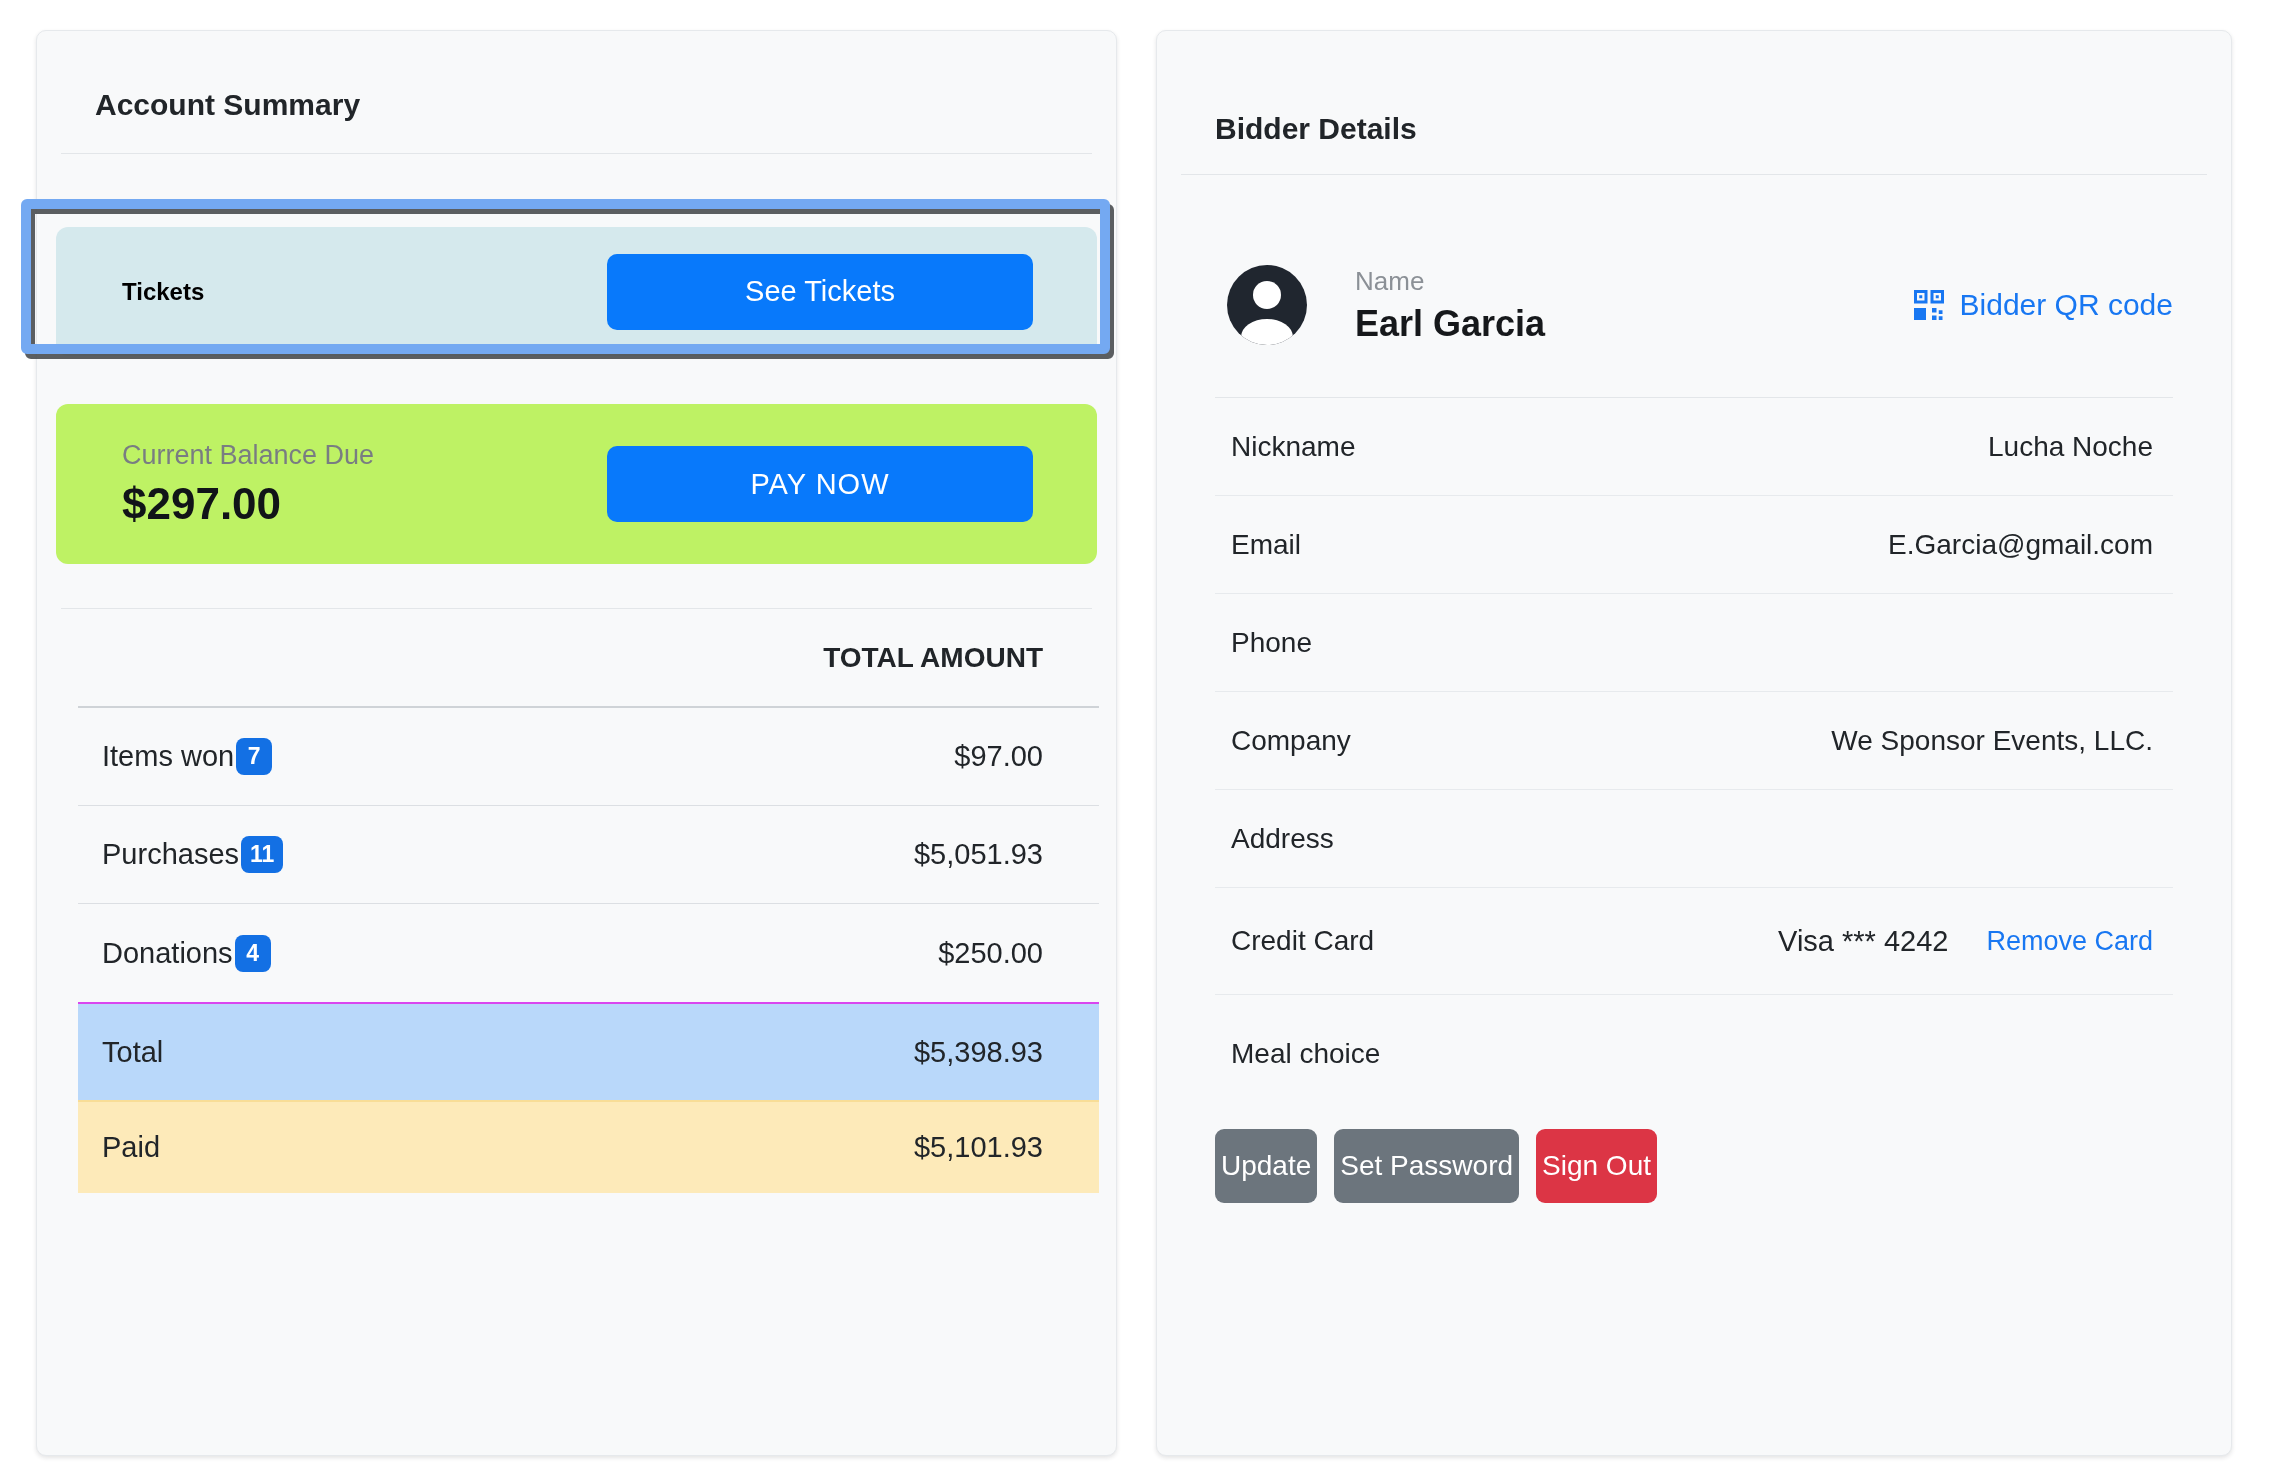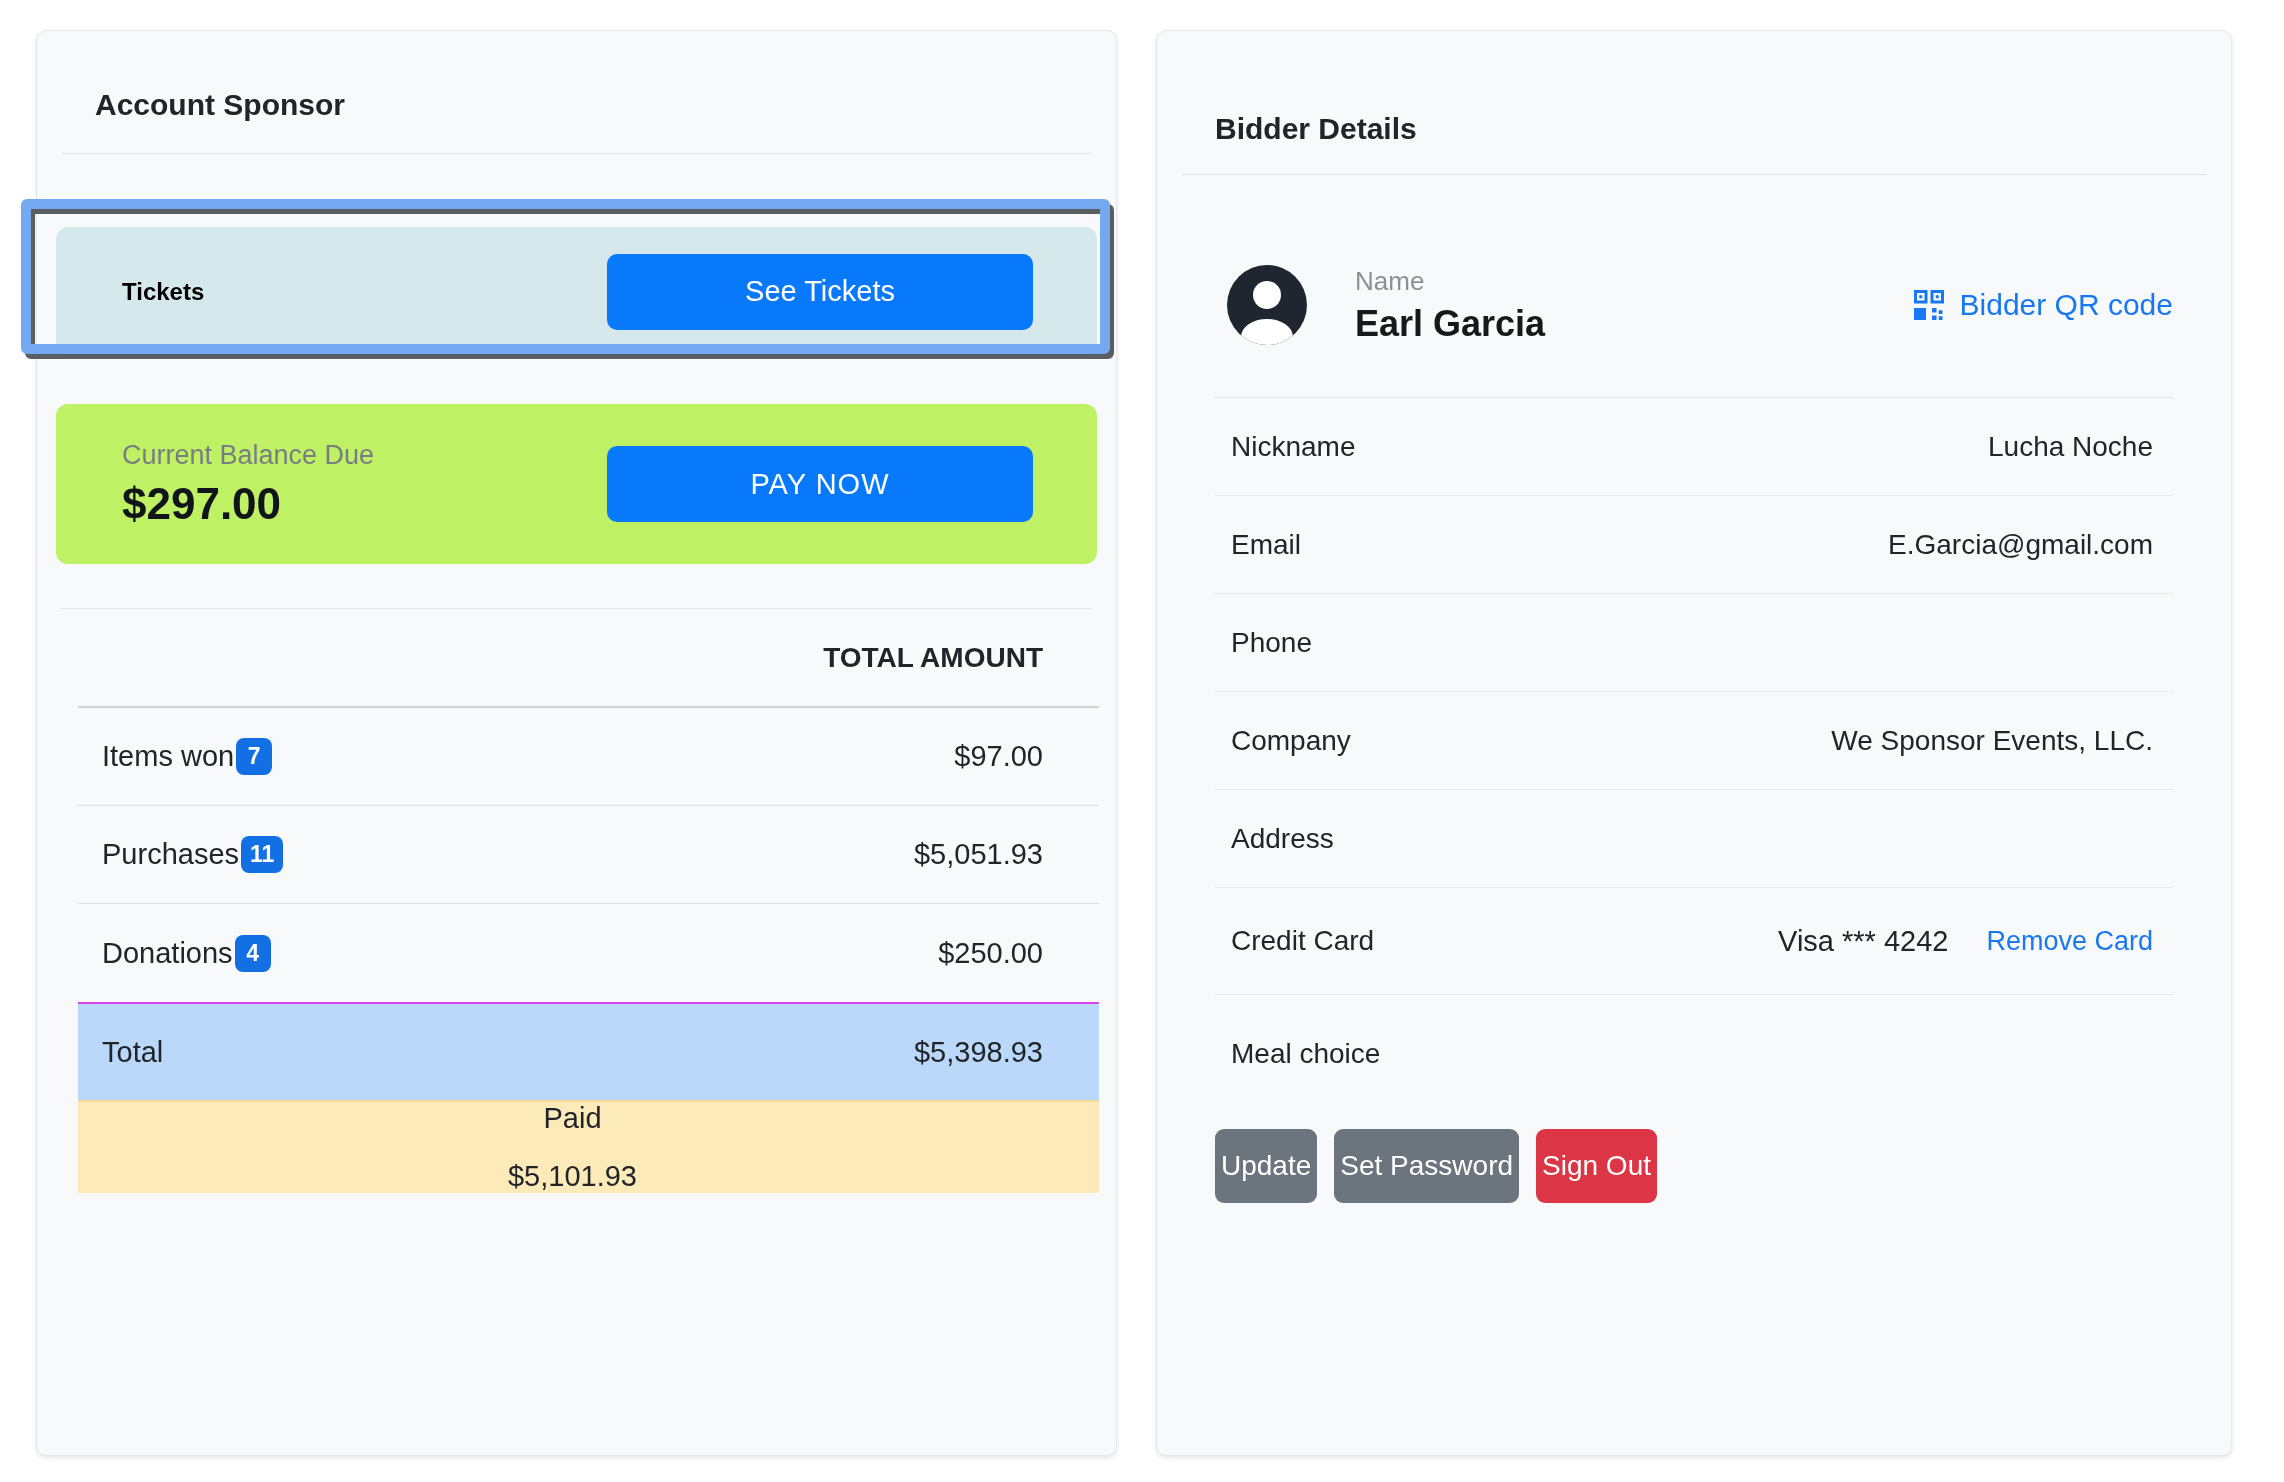--- a/index.html
+++ b/index.html
@@ -52,21 +52,21 @@
     height:99px; display:flex; align-items:center; justify-content:flex-end;
     padding-right:56px; font-weight:700; font-size:28px;
     border-bottom:2px solid #cfd3d7; color:#212529;
   }
   .trow {
     height:98px; display:flex; align-items:center; justify-content:space-between;
     padding:0 56px 0 24px;
   }
   .trow.bordered { border-bottom:1px solid #dcdfe3; }
   .row-total { background:#b9d8fa; border-top:2px solid #d946ef; }
-  .row-paid  { background:#fdeab9; border-top:2px solid #f8dd97; height:93px;flex-direction:column; }
+  .row-paid  { background:#fdeab9; border-top:2px solid #f8dd97; height:93px; }
   .tlabel { display:flex; align-items:center; gap:2px; }
   .badge {
     background:#1370e4; color:#fff; font-size:23px; font-weight:700;
     min-width:36px; height:37px; border-radius:8px; padding:0 9px;
     display:flex; align-items:center; justify-content:center;
   }
 
   
   .profile { margin:50px 58px 0; height:160px; display:flex; align-items:center; }
   .avatar {
@@ -109,21 +109,21 @@
     height:74px; border:none; border-radius:9px; color:#ffffff; font-size:28px;
     cursor:pointer; font-family:"Liberation Sans", sans-serif;
   }
   .btn-secondary { background:#6c757d; }
   .btn-danger { background:#dc3545; }
 </style>
 </head>
 <body>
 
 <div class="card" id="left-card">
-  <div class="card-title">Account Sponsor</div>
+  <div class="card-title">Account Summary</div>
   <hr class="card-hr">
 
   <div class="annotation"></div>
 
   <div class="alert alert-tickets">
     <span class="tickets-label">Tickets</span>
     <button class="btn-primary">See Tickets</button>
   </div>
 
   <div class="alert alert-balance">

